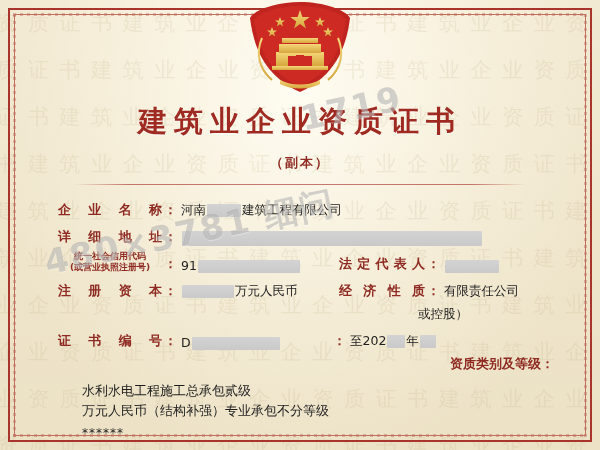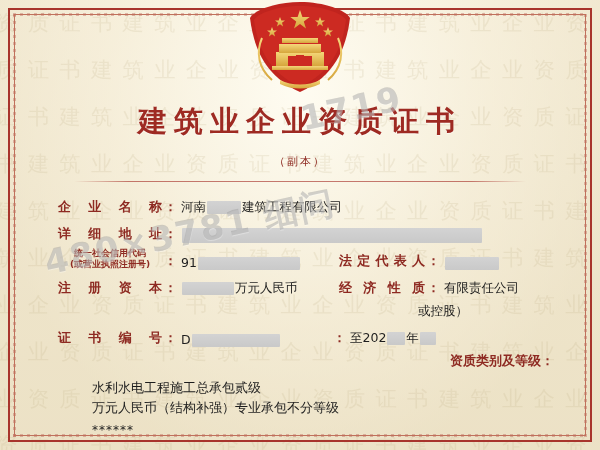--- a/index.html
+++ b/index.html
@@ -111,23 +111,24 @@
     font-size: 29px;
     letter-spacing: 7px;
     font-weight: bold;
     color: #9e2a22;
     text-shadow: 0 1px 0 rgba(255,255,255,0.6);
     font-family: "DejaVu Sans", "Liberation Sans", sans-serif;
   }
   .subtitle {
     margin-top: 12px;
     text-align: center;
-    font-size: 11px;
+    font-size: 13px;
     letter-spacing: 2px;
     color: #8e2a22;
+    font-weight: bold;
   }
 
   .divider {
     margin: 12px auto 0;
     width: 452px;
     height: 1px;
     background: linear-gradient(90deg, rgba(168,52,44,0) 0%, rgba(168,52,44,0.65) 12%, rgba(168,52,44,0.65) 88%, rgba(168,52,44,0) 100%);
   }
 
   .fields {
@@ -203,21 +204,21 @@
   .qual-header {
     color: #8e2a22;
     font-size: 13px;
     font-weight: bold;
     margin-top: 5px;
     margin-left: 12px;
     text-align: right;
   }
   .qual-list {
     margin-top: 8px;
-    margin-left: 46px;
+    margin-left: 36px;
     color: #1d1d1d;
     font-size: 13px;
     line-height: 20px;
   }
   .qual-list div { white-space: nowrap; }
   .stars {
     letter-spacing: 1px;
     font-size: 12px;
     margin-top: 2px;
   }

